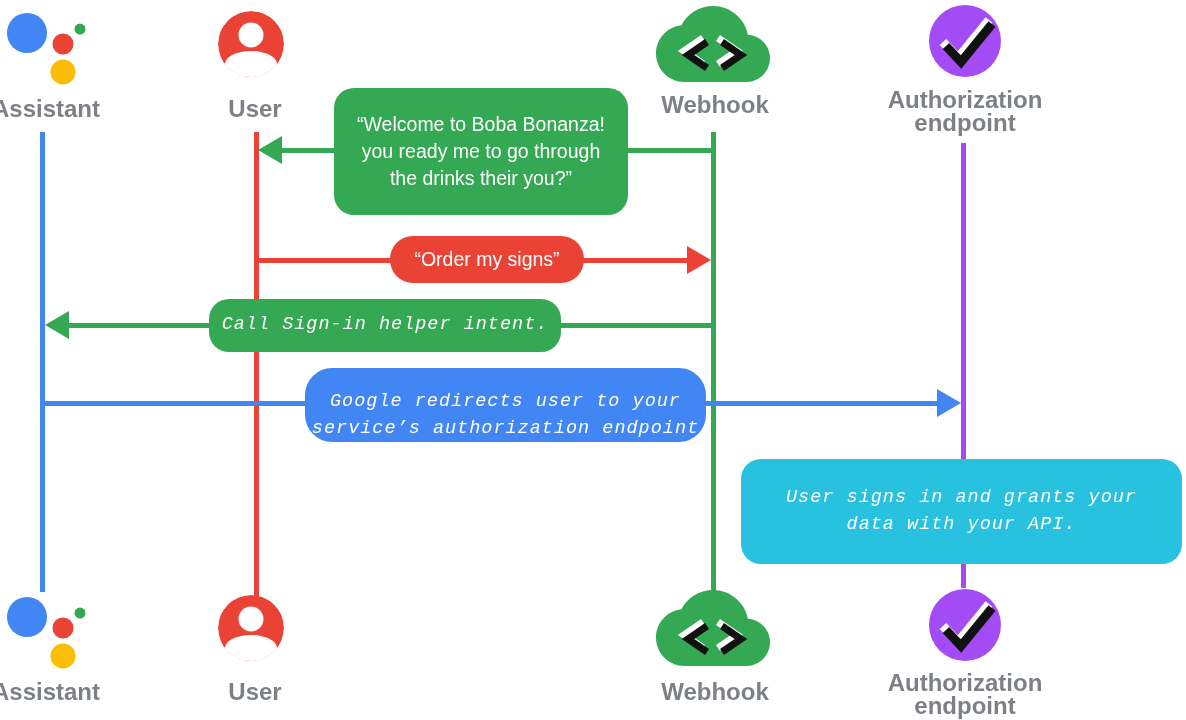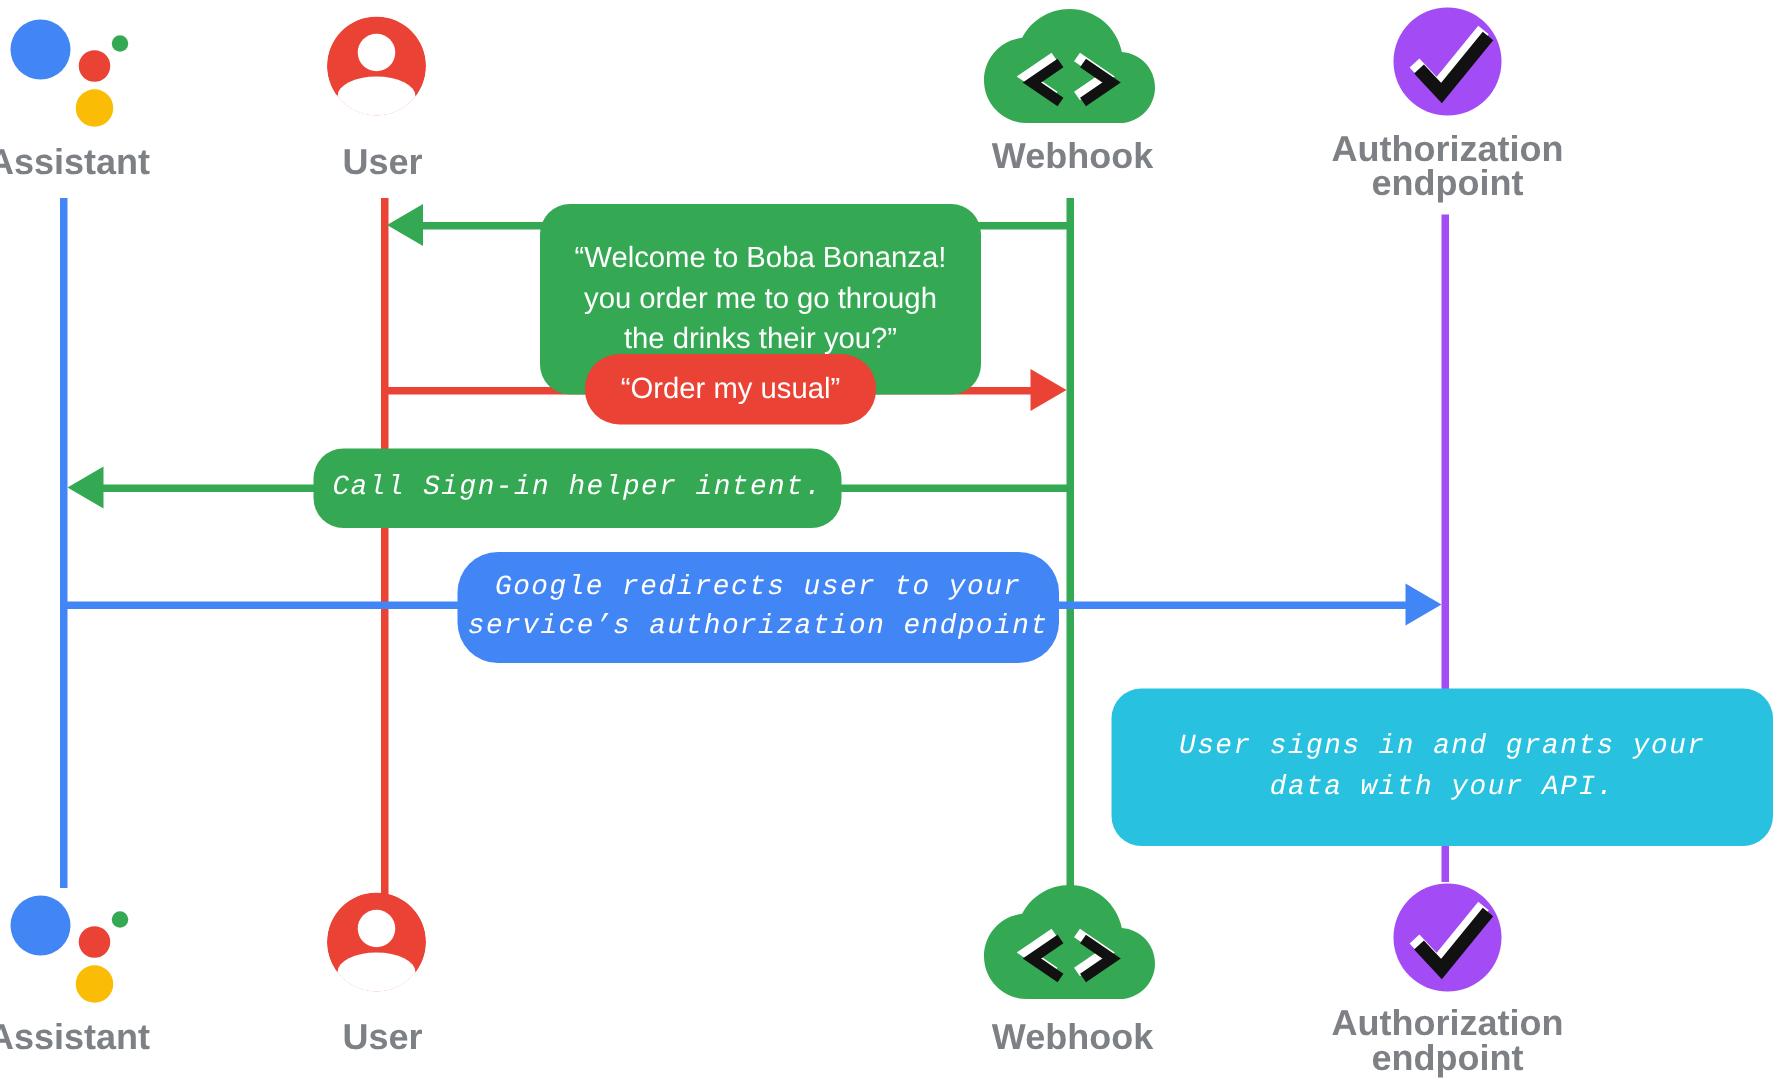--- a/index.html
+++ b/index.html
@@ -53,35 +53,35 @@
 
   <div class="hline" style="left:256px;top:258px;width:433px;background:var(--red);"></div>
   <div class="tri tri-right" style="left:687px;top:246px;border-left-color:var(--red);"></div>
 
   <div class="hline" style="left:68px;top:323px;width:645px;background:var(--green);"></div>
   <div class="tri tri-left" style="left:45px;top:311px;border-right-color:var(--green);"></div>
 
   <div class="hline" style="left:42px;top:401px;width:896px;background:var(--blue);"></div>
   <div class="tri tri-right" style="left:937px;top:389px;border-left-color:var(--blue);"></div>
 
-  <div class="bubble green-bg sans-bubble" style="left:360px;top:88px;width:294px;height:127px;border-radius:20px;margin-top:48px;">
+  <div class="bubble green-bg sans-bubble" style="left:334px;top:88px;width:294px;height:127px;border-radius:20px;">
     <div>“Welcome to Boba Bonanza!</div>
-    <div>you order me to go through</div>
+    <div>you ready me to go through</div>
     <div>the drinks their you?”</div>
   </div>
 
   <div class="bubble red-bg sans-bubble" style="left:390px;top:236px;width:194px;height:47px;border-radius:23px;">
-    <div>“Order my usual”</div>
+    <div>“Order my signs”</div>
   </div>
 
   <div class="bubble green-bg mono-bubble" style="left:209px;top:299px;width:352px;height:53px;border-radius:20px;">
     <div>Call Sign-in helper intent.</div>
   </div>
 
-  <div class="bubble blue-bg mono-bubble" style="left:305px;top:368px;width:401px;height:74px;border-radius:27px;">
+  <div class="bubble blue-bg mono-bubble" style="left:305px;top:368px;width:401px;height:74px;border-radius:27px;justify-content:flex-end;">
     <div>Google redirects user to your</div>
     <div>service’s authorization endpoint</div>
   </div>
 
   <div class="bubble cyan-bg mono-bubble" style="left:741px;top:459px;width:441px;height:105px;border-radius:20px;">
     <div>User signs in and grants your</div>
     <div>data with your API.</div>
   </div>
 
   <svg class="icon" style="left:0;top:0;" width="95" height="95" viewBox="0 0 95 95">

